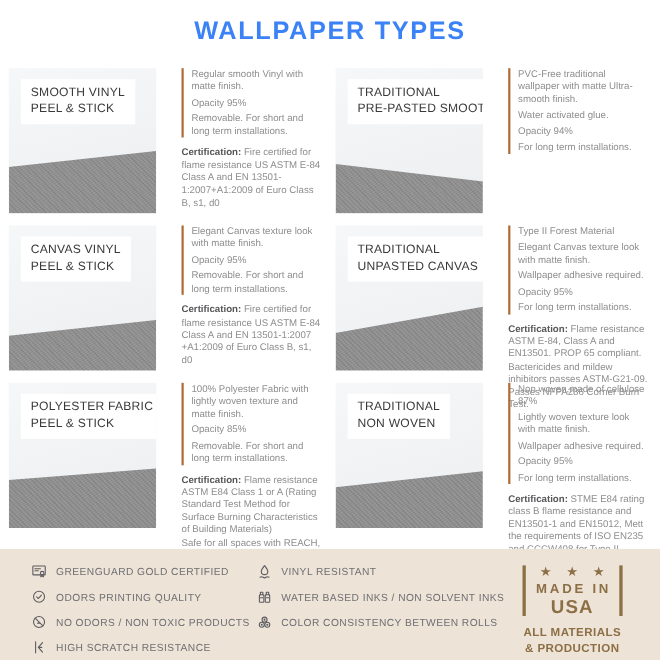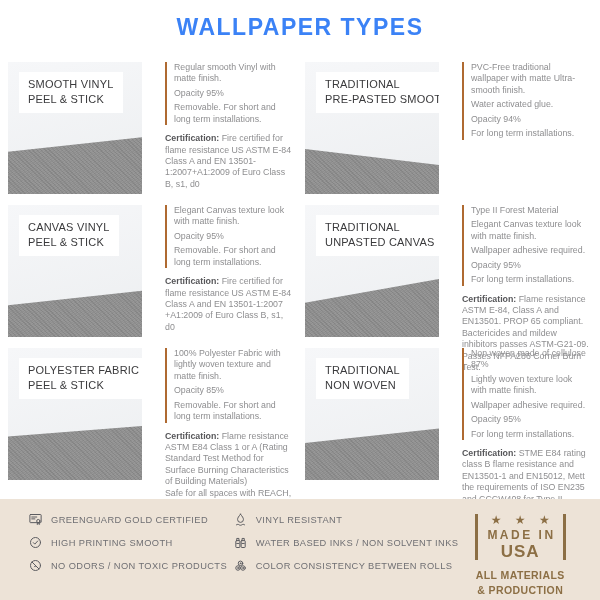--- a/index.html
+++ b/index.html
@@ -203,29 +203,37 @@
             <circle cx="16.5" cy="14.5" r="2.6"></circle>
             <path d="M15.3 16.8l-.8 3 2-1 2 1-.8-3"></path>
           </svg>
         <span>GREENGUARD GOLD CERTIFIED</span>
       </li>
       <li>
         <svg class="icon" width="15" height="15" viewBox="0 0 24 24">
             <circle cx="12" cy="12" r="8"></circle>
             <path d="M8.5 12.2l2.4 2.4 4.6-5"></path>
           </svg>
-        <span>HIGH PRINTING SMOOTH</span>
+        <span>ODORS PRINTING QUALITY</span>
       </li>
       <li>
         <svg class="icon" width="15" height="15" viewBox="0 0 24 24">
             <circle cx="12" cy="12" r="8"></circle>
             <path d="M6.4 6.4l11.2 11.2"></path>
             <path d="M10 14c.6-1 1.6-1 2.2 0"></path>
           </svg>
         <span>NO ODORS / NON TOXIC PRODUCTS</span>
+      </li>
+      <li>
+        <svg class="icon" width="15" height="15" viewBox="0 0 24 24">
+            <path d="M7 4v16"></path>
+            <path d="M17 5l-6 7 6 7"></path>
+            <path d="M11.5 12H16"></path>
+          </svg>
+        <span>HIGH SCRATCH RESISTANCE</span>
       </li>
     </ul>
 
     <ul class="flist mid-list">
       <li>
         <svg class="icon" width="15" height="15" viewBox="0 0 24 24">
             <path d="M12 3.5c2.8 3.7 4.7 6 4.7 8.4a4.7 4.7 0 0 1-9.4 0c0-2.4 1.9-4.7 4.7-8.4z"></path>
             <path d="M5.5 20.5c1.4-1 2.9-1 4.3 0s2.9 1 4.4 0 2.9-1 4.3 0"></path>
           </svg>
         <span>VINYL RESISTANT</span>

